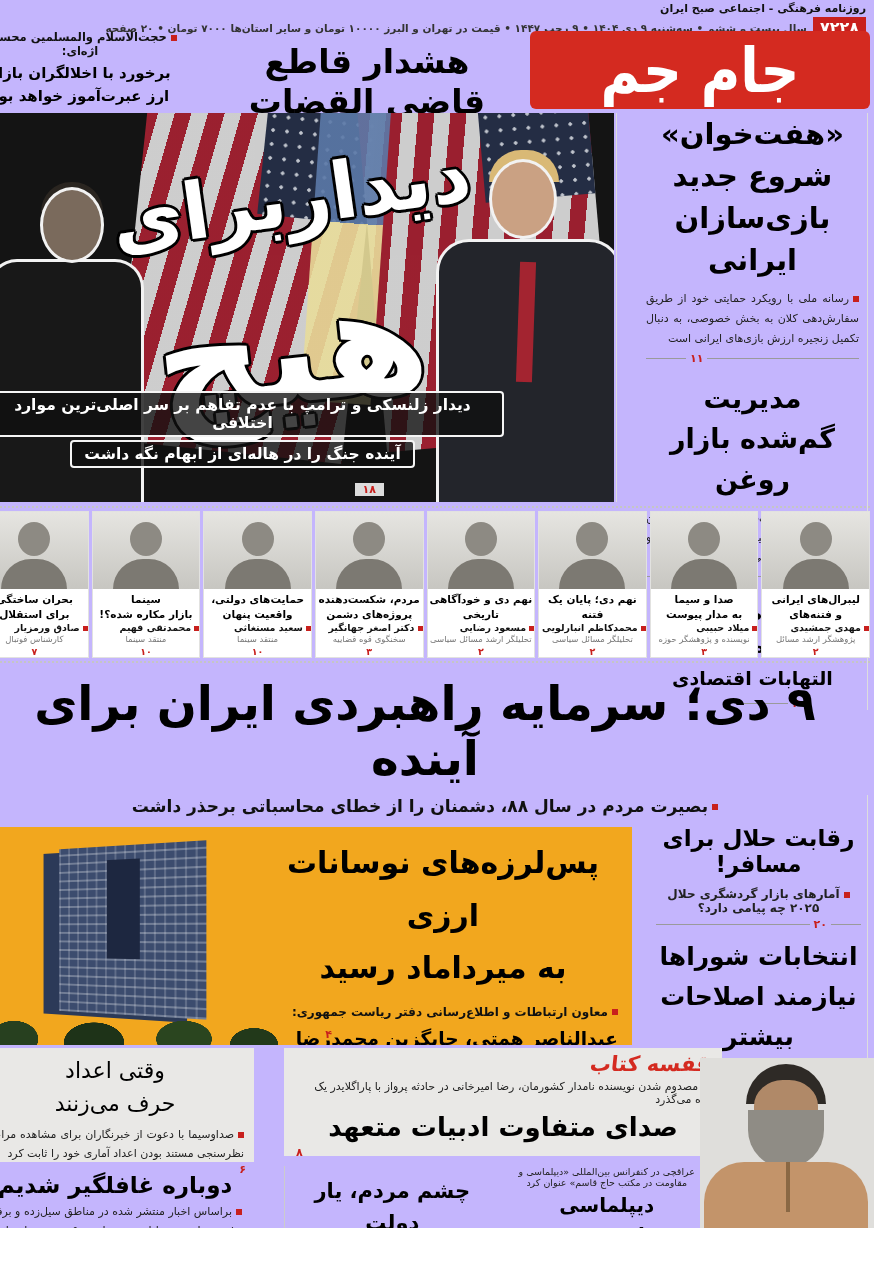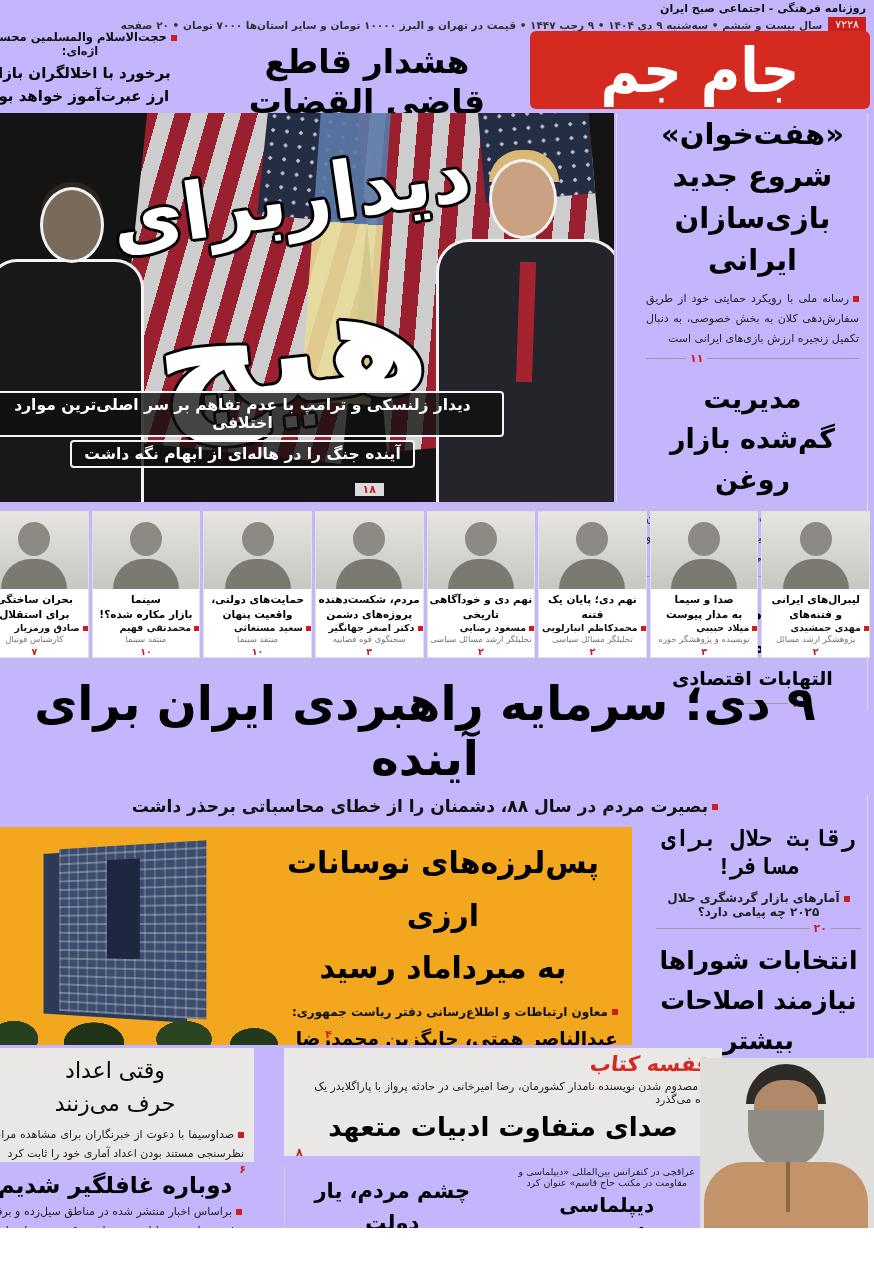--- a/index.html
+++ b/index.html
@@ -10,21 +10,21 @@
   
   .bullet::before{content:"";display:inline-block;width:6px;height:6px;background:#c8201d;margin-left:4px;vertical-align:middle;}
   
   .pgrow{display:flex;align-items:center;gap:4px;margin-top:3px;}
   .pgrow .ln{flex:1;border-top:1px solid #9a9a9a;}
   .pgnum{color:#c8201d;font-weight:bold;font-size:11px;white-space:nowrap;}
   .pre{white-space:pre-line;}
   
   .papertype{top:2px;right:8px;font-size:11px;font-weight:bold;color:#111;}
   .inforow{top:17px;right:8px;display:flex;align-items:center;gap:6px;font-size:10.5px;color:#333;}
-  .issuebadge{background:#c8201d;color:#fff;font-weight:normal;padding:1px 7px;font-size:11px;}
+  .issuebadge{background:#c8201d;color:#fff;font-weight:bold;padding:1px 7px;font-size:16px;}
   .logo{top:33px;right:6px;width:336px;height:74px;background:#d42a20;border-radius:4px;
         display:flex;align-items:center;justify-content:center;box-shadow:0 0 0 2px #d42a20;}
   .logo span{color:#fff;font-size:54px;font-weight:bold;letter-spacing:-2px;transform:scaleY(1.15);}
   .mainhead{top:42px;right:352px;width:310px;font-size:33px;font-weight:bold;color:#000;text-align:center;line-height:1.2;}
   .sidestory{top:30px;left:6px;width:196px;text-align:center;}
   .sidestory .kick{font-size:11.5px;font-weight:bold;color:#111;}
   .sidestory .tt{font-size:15px;font-weight:bold;color:#000;margin-top:4px;line-height:1.5;}
   .sidestory .pg{text-align:right;margin-top:4px;}
   
   .photo{top:113px;left:5px;width:633px;height:389px;background:#141414;overflow:hidden;}
@@ -87,21 +87,21 @@
      radial-gradient(50px 34px at 110px 44px,#1e3318 60%,transparent 61%),
      radial-gradient(46px 30px at 200px 40px,#2a451f 60%,transparent 61%),
      radial-gradient(40px 28px at 270px 46px,#22391a 60%,transparent 61%);}
   .ybox .txt{position:absolute;top:10px;right:14px;width:350px;text-align:center;}
   .ybox .tt{font-size:30px;font-weight:bold;color:#000;line-height:1.75;}
   .ybox .kick{font-size:12px;font-weight:bold;color:#111;text-align:right;margin-top:10px;}
   .ybox .lead{font-size:18.5px;font-weight:bold;color:#000;line-height:1.7;text-align:right;margin-top:4px;}
   .ybox .pg{position:absolute;bottom:4px;right:300px;font-size:11px;}
   
   .midr{top:795px;right:6px;width:212px;border-right:1px solid #ddd;padding-right:6px;box-sizing:border-box;}
-  .midr .tt1{font-size:23px;font-weight:bold;text-align:center;margin-top:30px;font-family:Liberation Mono, monospace;}
+  .midr .tt1{font-size:23px;font-weight:bold;text-align:center;margin-top:30px;}
   .midr .lead{font-size:12px;font-weight:bold;color:#222;text-align:center;margin-top:10px;}
   .midr .kick{font-size:12px;color:#111;text-align:center;line-height:1.8;margin-top:16px;}
   .midr .tt2{font-size:25px;font-weight:bold;text-align:center;line-height:1.6;margin-top:6px;}
   
   .grayL{top:1048px;left:0;width:278px;height:114px;background:#e9e8e6;text-align:center;padding-top:6px;box-sizing:border-box;}
   .grayL .tt{font-size:22px;font-weight:normal;line-height:1.5;}
   .grayL .lead{font-size:11px;color:#222;margin:6px 10px 0;text-align:justify;line-height:1.7;}
   .grayL .pg{text-align:right;padding-right:8px;}
   .whiteL{top:1172px;left:0;width:278px;text-align:center;}
   .whiteL .tt{font-size:23px;font-weight:bold;}

